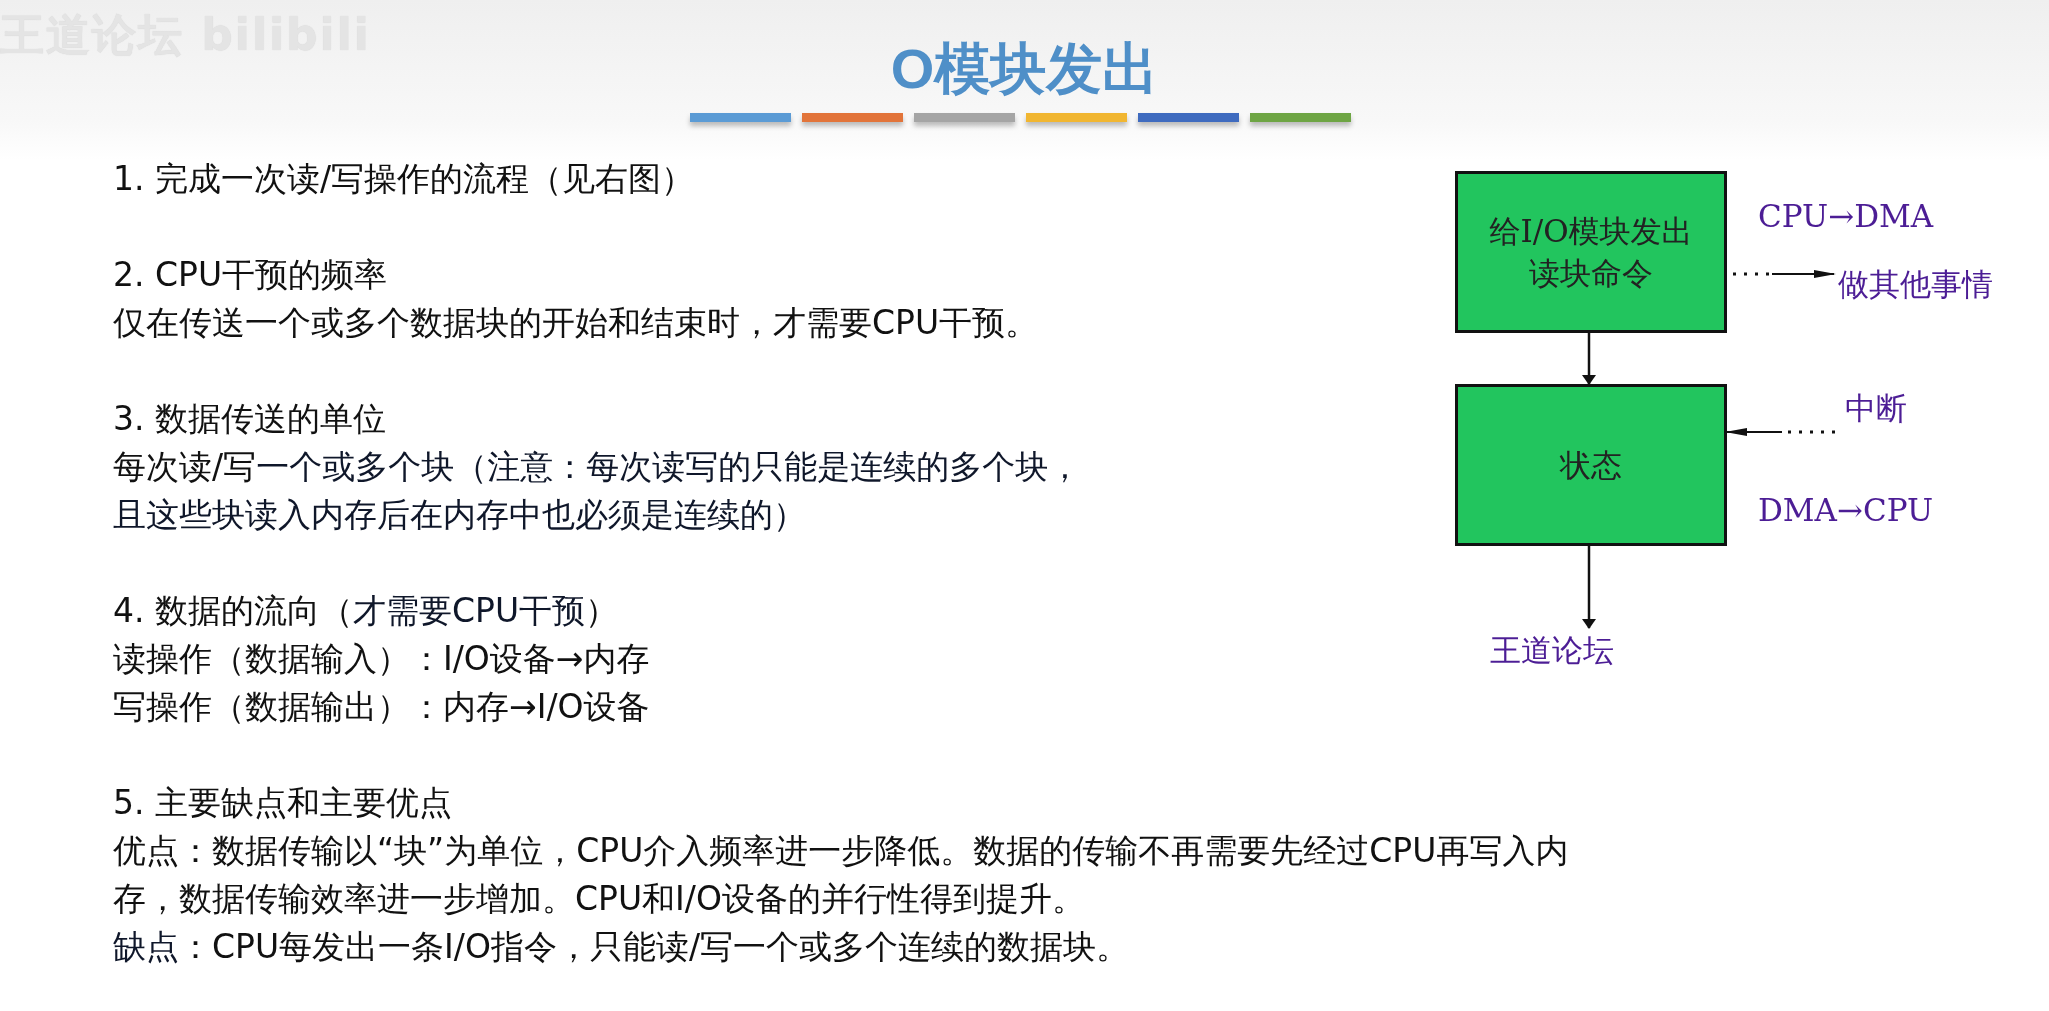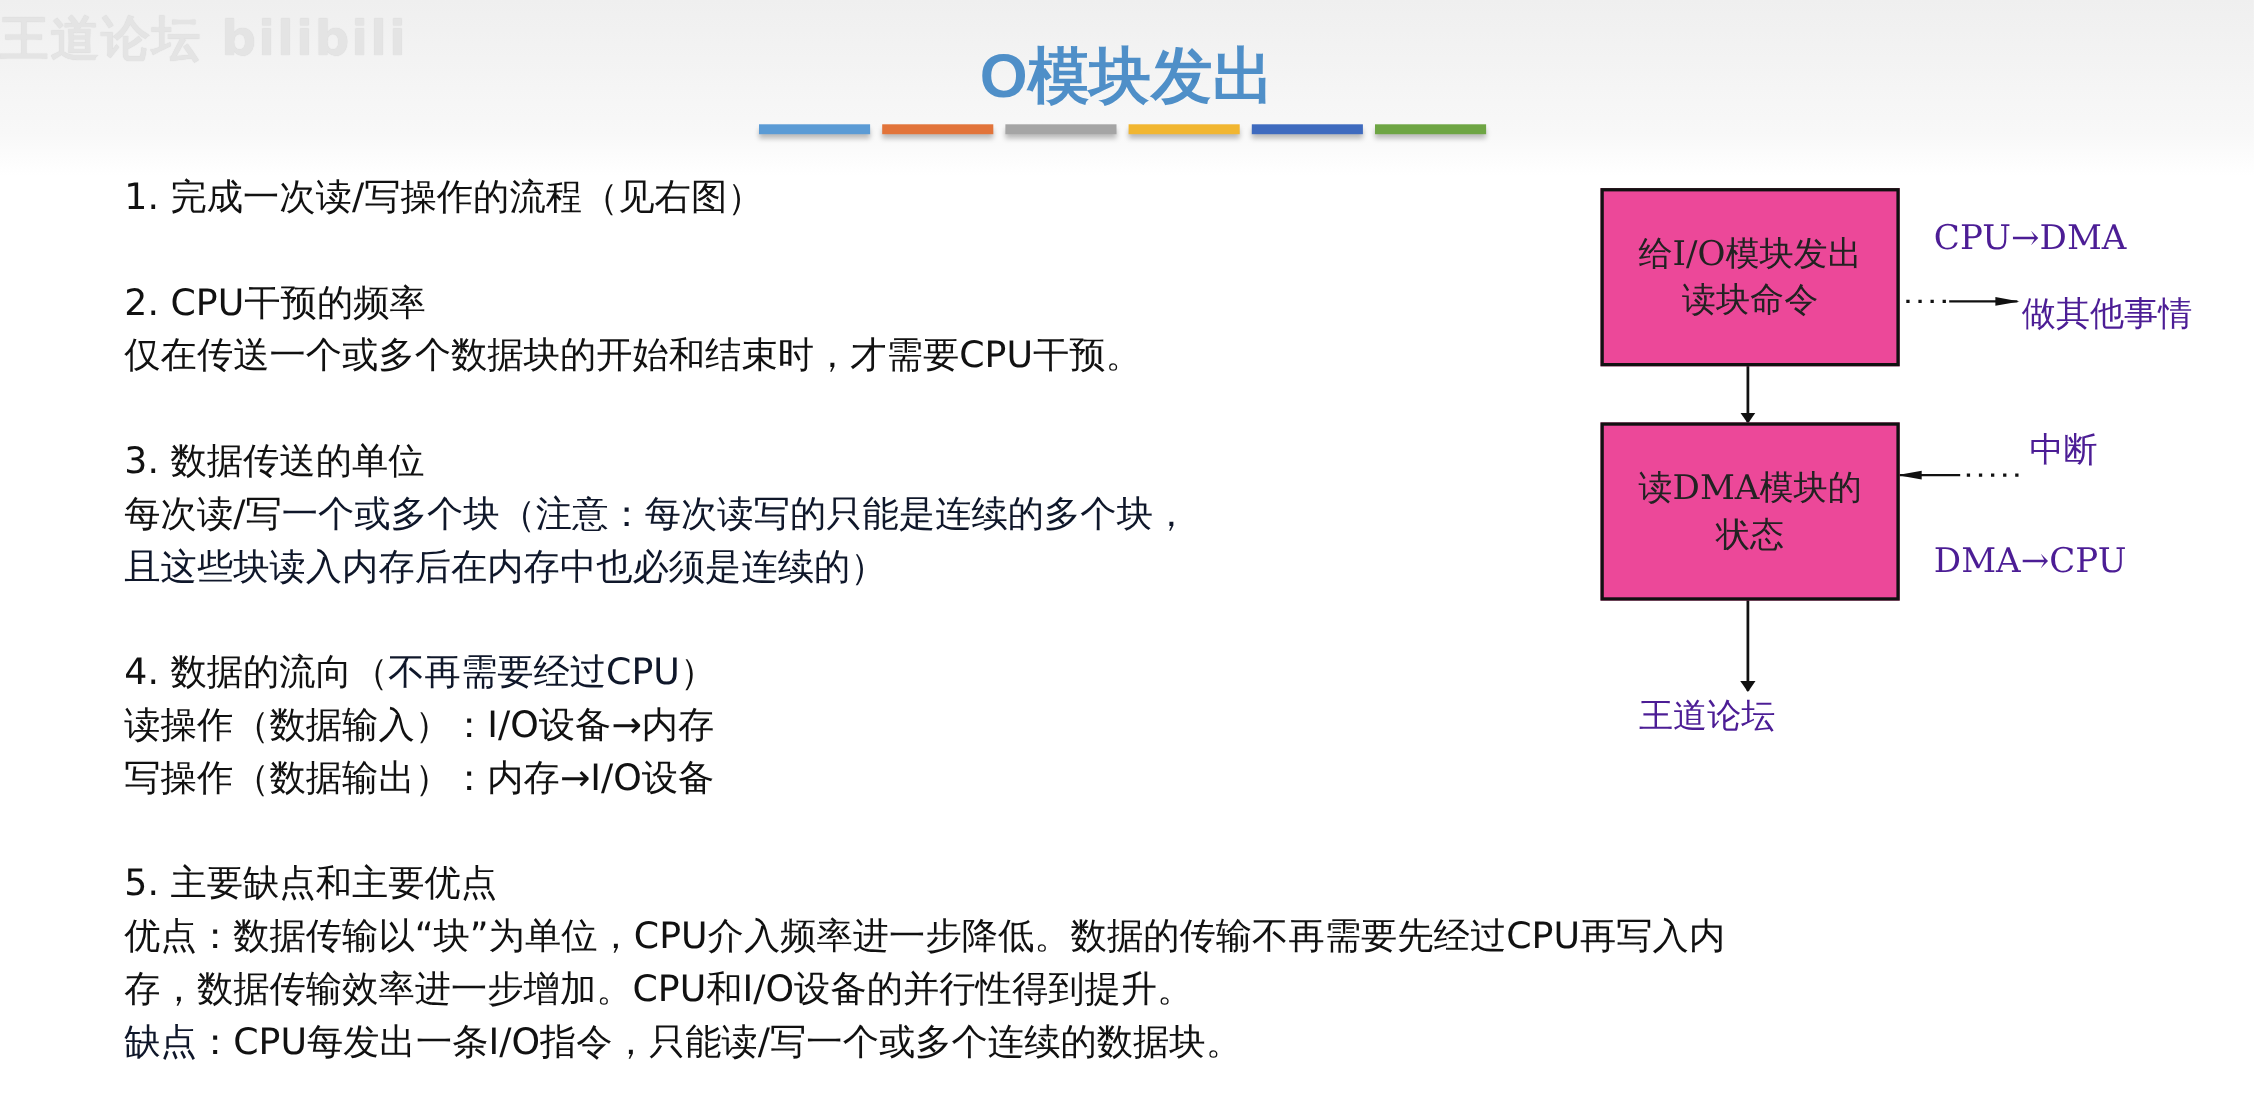--- a/index.html
+++ b/index.html
@@ -25,21 +25,21 @@
   .content {
     position: absolute; left: 103px; top: 155px; width: 1900px;
     font-size: 33px; line-height: 48px;
   }
   .section { margin-bottom: 48px; margin-left: 10px; }
   .line { white-space: nowrap; }
   .red { color: #0f172a; }
 
   .flow { position: absolute; left: 0; top: 0; width: 2049px; height: 1011px; pointer-events: none; }
   .box {
-    position: absolute; border: 3px solid #111; background: #ec4899;
+    position: absolute; border: 3px solid #111; background: #22c55e;
     display: flex; align-items: center; justify-content: center; text-align: center;
     font-family: "DejaVu Serif", "Liberation Serif", serif; font-size: 31px; line-height: 42px; color: #222;
     pointer-events: auto;
   }
   .flabel {
     position: absolute; font-family: "DejaVu Serif", "Liberation Serif", serif;
     font-size: 31px; color: #4c1d95; white-space: nowrap;
   }
 </style>
 </head>
@@ -68,21 +68,21 @@
     <div class="line">仅在传送一个或多个数据块的开始和结束时，才需要CPU干预。</div>
   </div>
 
   <div class="section">
     <div class="line">3. 数据传送的单位</div>
     <div class="line"><span>每次读/写</span><span class="red">一个或多个块（注意：每次读写的只能是连续的多个块，</span></div>
     <div class="line red">且这些块读入内存后在内存中也必须是连续的）</div>
   </div>
 
   <div class="section">
-    <div class="line"><span>4. 数据的流向（</span><span class="red">不再需要经过CPU</span><span>）</span></div>
+    <div class="line"><span>4. 数据的流向（</span><span class="red">才需要CPU干预</span><span>）</span></div>
     <div class="line">读操作（数据输入）：I/O设备→内存</div>
     <div class="line">写操作（数据输出）：内存→I/O设备</div>
   </div>
 
   <div class="section">
     <div class="line">5. 主要缺点和主要优点</div>
     <div class="line">优点：数据传输以“块”为单位，CPU介入频率进一步降低。数据的传输不再需要先经过CPU再写入内</div>
     <div class="line">存，数据传输效率进一步增加。CPU和I/O设备的并行性得到提升。</div>
     <div class="line"><span class="red">缺点</span><span>：CPU每发出一条I/O指令，只能读/写一个或多个连续的数据块。</span></div>
   </div>
@@ -112,21 +112,20 @@
 
   <div class="box" style="left:1455px;top:171px;width:266px;height:156px;">
     <div>
       <div>给I/O模块发出</div>
       <div>读块命令</div>
     </div>
   </div>
 
   <div class="box" style="left:1455px;top:384px;width:266px;height:156px;">
     <div>
-      <div>读DMA模块的</div>
       <div>状态</div>
     </div>
   </div>
 
   <div class="flabel" style="left:1758px;top:198px;">CPU→DMA</div>
   <div class="flabel" style="left:1838px;top:264px;">做其他事情</div>
   <div class="flabel" style="left:1845px;top:388px;">中断</div>
   <div class="flabel" style="left:1758px;top:492px;">DMA→CPU</div>
   <div class="flabel" style="left:1490px;top:630px;">王道论坛</div>
 </div>

